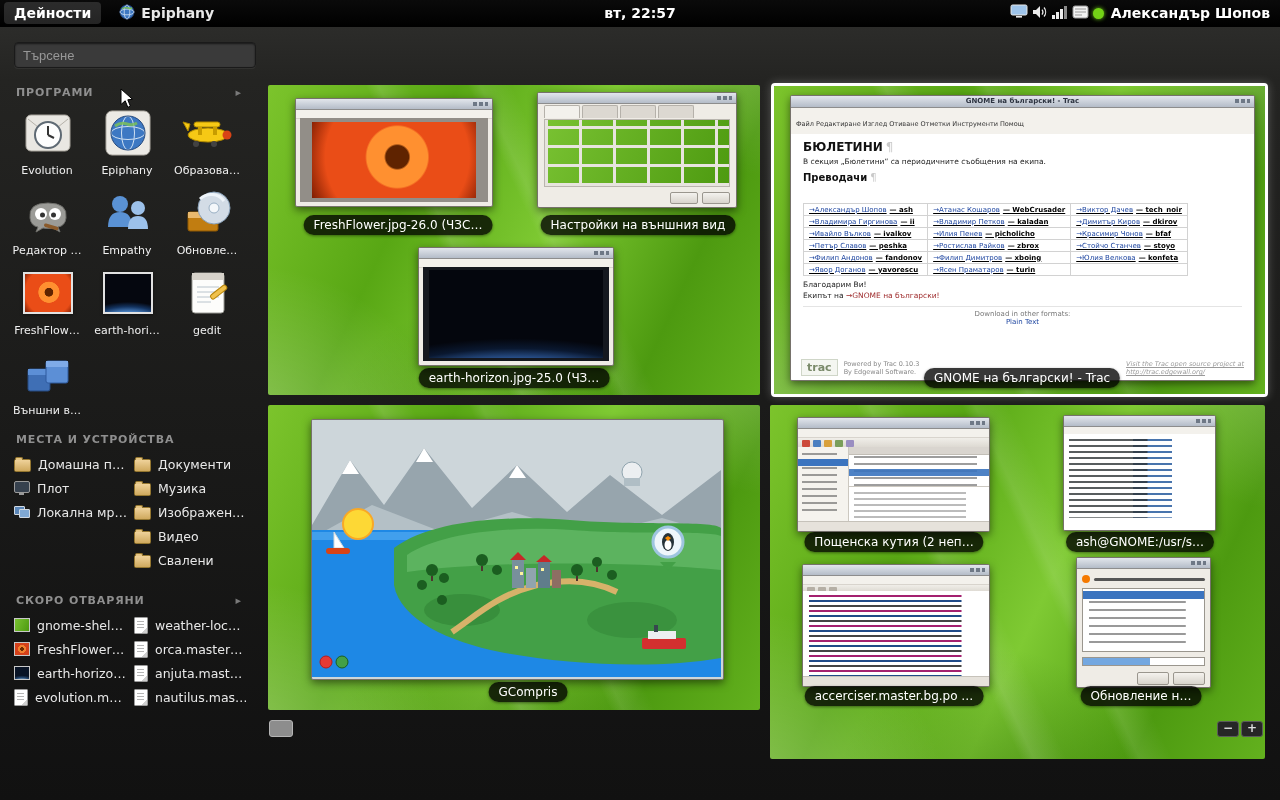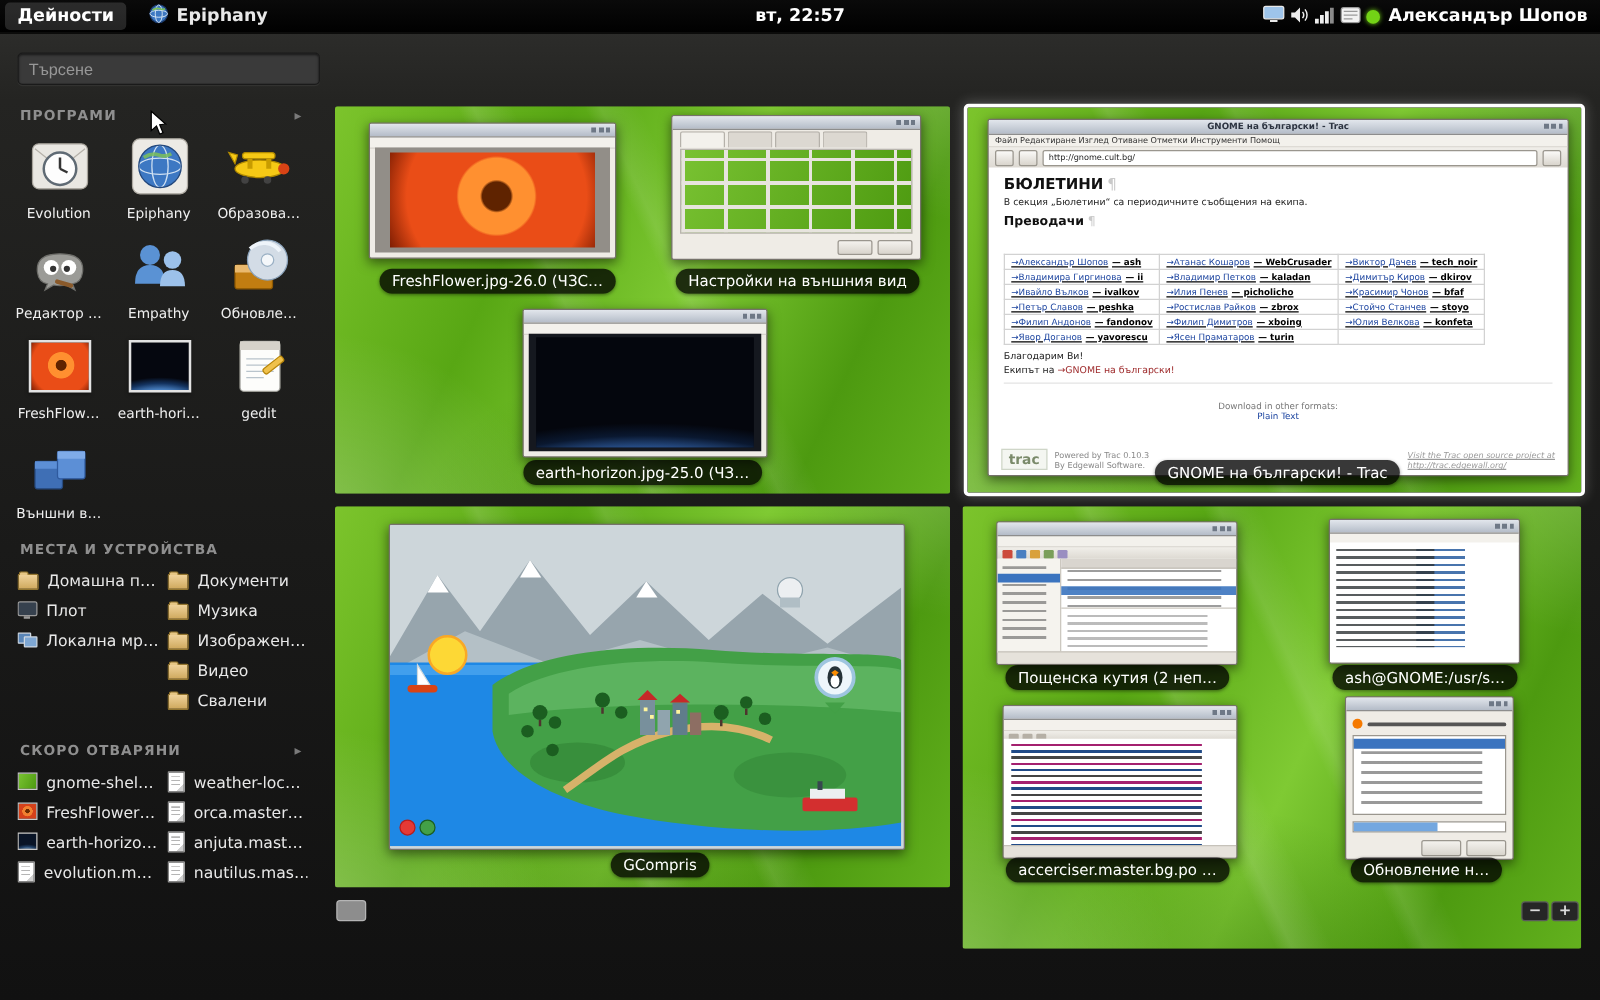--- a/index.html
+++ b/index.html
@@ -88,37 +88,37 @@
       linear-gradient(115deg,#79c232 0%,#4d9a10 100%);}
   .tabstrip{position:absolute;left:6px;top:12px;height:12px;right:6px;display:flex;gap:2px;}
   .tab{width:34px;height:100%;background:#dcd8d1;border:1px solid #b5b1aa;border-bottom:none;border-radius:2px 2px 0 0;}
   .tab.on{background:#f3f1ec;}
   .btnrow{position:absolute;right:6px;bottom:3px;display:flex;gap:4px;}
   .gbtn{width:26px;height:10px;background:linear-gradient(#f4f2ee,#d8d4cc);border:1px solid #9a968e;border-radius:2px;}
   
   .btb{height:11px;}
   .tbt{position:absolute;left:0;right:0;text-align:center;font-size:7px;color:#2c3340;line-height:11px;font-weight:bold;}
   .bmenu{height:9px;background:#f3f1ec;border-bottom:1px solid #d8d4cd;font-size:6.5px;color:#333;
-    padding:0 5px;line-height:9px;white-space:nowrap;overflow:hidden;}
+    padding:12px 5px;line-height:9px;white-space:nowrap;overflow:hidden;}
   .btool{height:17px;background:linear-gradient(#f0eee9,#dcd8d1);border-bottom:1px solid #c2beb6;
     display:flex;align-items:center;gap:4px;padding:0 5px;}
   .bbtn{width:13px;height:11px;background:linear-gradient(#fbfaf8,#d9d5cd);border:1px solid #9a968e;border-radius:2px;flex:none;}
   .burl{flex:1;height:11px;background:#fff;border:1px solid #9a968e;border-radius:2px;font-size:6.5px;
     color:#222;line-height:11px;padding:0 4px;overflow:hidden;white-space:nowrap;}
   .bcontent{position:absolute;left:0;right:0;top:38px;bottom:0;background:#fff;padding:6px 12px;overflow:hidden;}
   .bh1{font-size:12px;font-weight:bold;color:#111;margin:0 0 3px 0;}
   .bh2{font-size:10px;font-weight:bold;color:#111;margin:6px 0 3px 0;}
   .pil{color:#c9c9c9;font-weight:normal;margin-left:3px;}
   .bp{font-size:7.5px;color:#222;margin:2px 0;}
   .ttab{border-collapse:collapse;margin:20px 0 4px 0;text-decoration:underline;}
   .ttab td{border:1px solid #d2d2d2;padding:1.5px 5px;font-size:7px;white-space:nowrap;}
   .tl{color:#1d45a0;}
   .tn{color:#000;margin-left:3px;}
   .redlink{color:#9e2a2b;}
-  .dl{text-align:center;margin-top:6px;border-top:1px solid #e4e4e4;padding-top:14px;}
+  .dl{text-align:center;margin-top:6px;border-top:1px solid #e4e4e4;padding-top:3px;}
   .dl1{font-size:7px;color:#777;}
   .dl2{font-size:7px;color:#1d45a0;}
   .bfoot{position:absolute;left:10px;right:10px;bottom:4px;display:flex;align-items:flex-end;justify-content:space-between;}
   .tlogo{font-size:11px;font-weight:bold;color:#7a8a6a;border:1px solid #cfd6c8;padding:1px 5px;background:#f4f6f1;}
   .pw{font-size:6.5px;color:#888;text-align:left;margin-left:6px;flex:1;}
   .vs{font-size:6.5px;color:#9a9a9a;font-style:italic;text-align:left;text-decoration:underline;}
   
   .termbody{position:absolute;left:0;right:0;top:18px;bottom:0;background:#fff;
     background-image:
       repeating-linear-gradient(180deg,rgba(46,52,54,.8) 0 2px,transparent 2px 6px),

